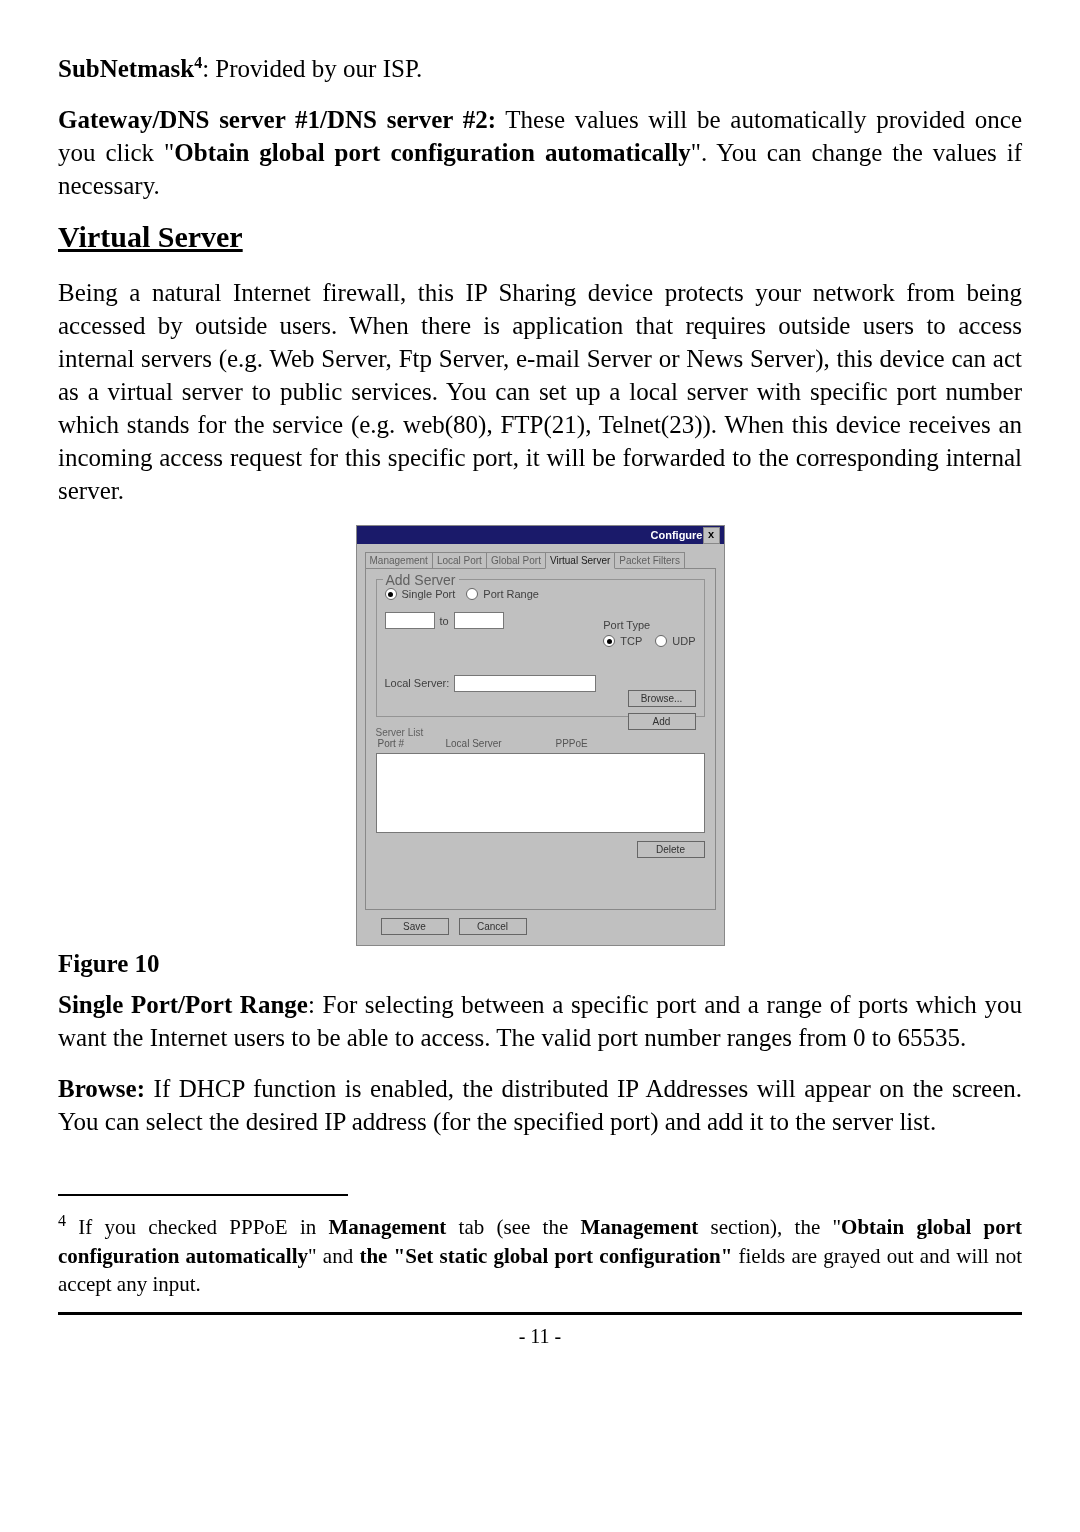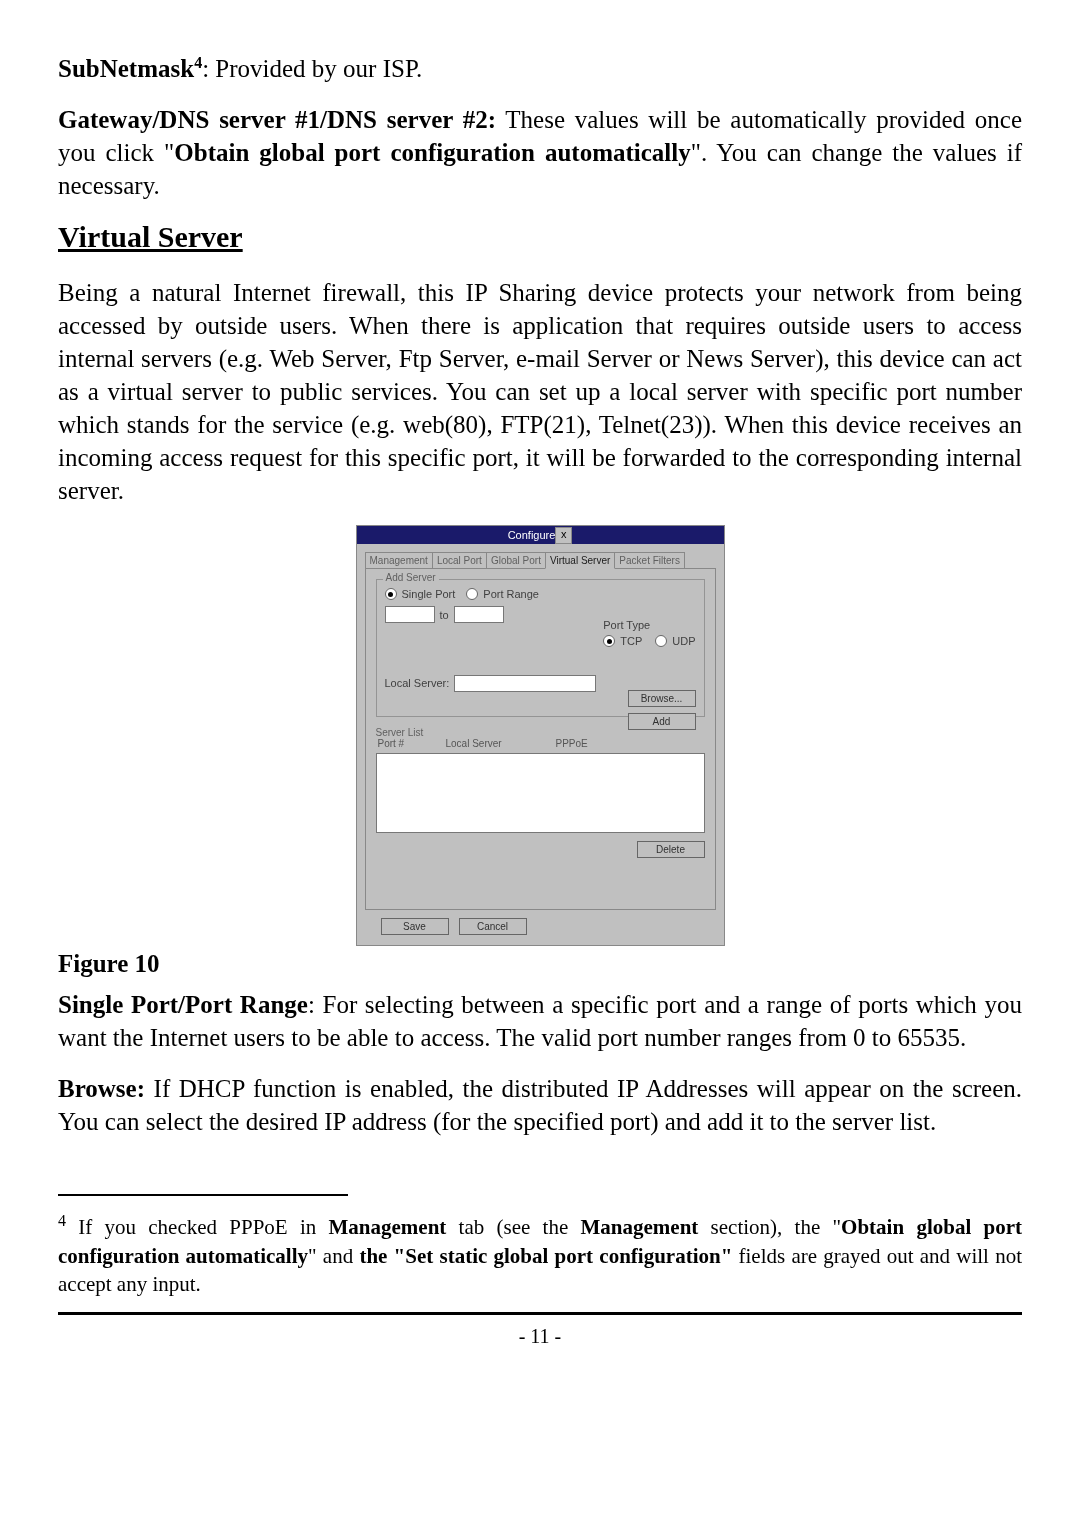--- a/index.html
+++ b/index.html
@@ -5,28 +5,28 @@
   html,body{margin:0;padding:0;background:#fff;color:#000;font-family:"Times New Roman",Times,serif;}
   .page{width:1080px;height:1532px;position:relative;box-sizing:border-box;padding:52px 58px 0 58px;}
   .para{font-size:25px;line-height:1.32;text-align:justify;margin:0 0 18px 0;}
   .bold{font-weight:bold;}
   .sup{font-size:16px;vertical-align:super;}
   h2.section{font-size:30px;font-weight:bold;text-decoration:underline;margin:10px 0 22px 0;}
   .fig-wrap{width:100%;text-align:center;margin:14px 0 4px 0;}
   .fig-caption{font-size:25px;font-weight:bold;margin:4px 0 10px 0;}
   
   .dlg{display:inline-block;width:367px;text-align:left;border:1px solid #888;background:#c0c0c0;font-family:"MS Sans Serif",Tahoma,Arial,sans-serif;font-size:11px;color:#404040;}
-  .dlg-title{background:#1a1a6a;color:#fff;height:18px;line-height:18px;padding:0 4px;display:flex;justify-content:center;font-weight:normal;}
+  .dlg-title{background:#1a1a6a;color:#fff;height:18px;line-height:18px;padding:0 4px;display:flex;justify-content:flex-end;font-weight:bold;}
   .dlg-close{width:15px;height:15px;background:#c0c0c0;color:#000;border:1px solid #888;text-align:center;line-height:12px;font-size:11px;margin-top:1px;}
   .tabs{display:flex;align-items:flex-end;height:18px;margin:6px 8px 0 8px;}
   .tab{padding:2px 4px;border:1px solid #888;border-bottom:none;background:#c0c0c0;margin-right:-1px;font-size:10px;color:#606060;}
   .tab.active{background:#c0c0c0;position:relative;top:1px;z-index:2;border-bottom:1px solid #c0c0c0;color:#202020;}
   .tab-body{border:1px solid #888;margin:0 8px 8px 8px;background:#c0c0c0;padding:10px;min-height:320px;position:relative;}
   .grp{border:1px solid #949494;padding:8px;margin-bottom:10px;position:relative;}
-  .grp-title{position:absolute;top:-8px;left:6px;background:#c0c0c0;padding:0 3px;font-size:10px;color:#606060;}
+  .grp-title{position:absolute;top:-8px;left:6px;background:#c0c0c0;padding:0 3px;font-size:14px;color:#606060;}
   .row{display:flex;align-items:center;gap:5px;margin-bottom:6px;flex-wrap:wrap;}
   .radio{width:10px;height:10px;border:1px solid #666;border-radius:50%;display:inline-flex;align-items:center;justify-content:center;background:#fff;}
   .radio.checked::after{content:"";width:5px;height:5px;background:#000;border-radius:50%;}
   .txt{display:inline-block;border:1px solid #777;background:#fff;height:15px;width:48px;}
   .txt.wide{width:140px;}
   .btn{display:inline-block;border:1px solid #666;background:#c0c0c0;padding:2px 10px;font-size:10px;color:#303030;text-align:center;min-width:46px;}
   .list{border:1px solid #777;background:#fff;height:78px;margin-top:2px;}
   .list-hdr{display:flex;font-size:10px;color:#555;padding:0 2px 2px 2px;}
   .col1{width:68px;}.col2{width:110px;}.col3{width:60px;}
   .dlg-foot{display:flex;gap:10px;padding:0 0 10px 24px;}
@@ -64,21 +64,21 @@
         <div class="tab">Local Port</div>
         <div class="tab">Global Port</div>
         <div class="tab active">Virtual Server</div>
         <div class="tab">Packet Filters</div>
       </div>
       <div class="tab-body">
 
         <div class="grp" style="height:120px;">
           <span class="grp-title">Add Server</span>
           <div class="row" style="justify-content:space-between;align-items:flex-start;">
-            <div style="display:flex;flex-direction:column;">
+            <div style="display:flex;flex-direction:column;gap:6px;">
               <div class="row">
                 <span class="radio checked"></span>
                 <span>Single Port</span>
                 <span class="radio" style="margin-left:6px;"></span>
                 <span>Port Range</span>
               </div>
               <div class="row">
                 <span class="txt"></span>
                 <span>to</span>
                 <span class="txt"></span>

